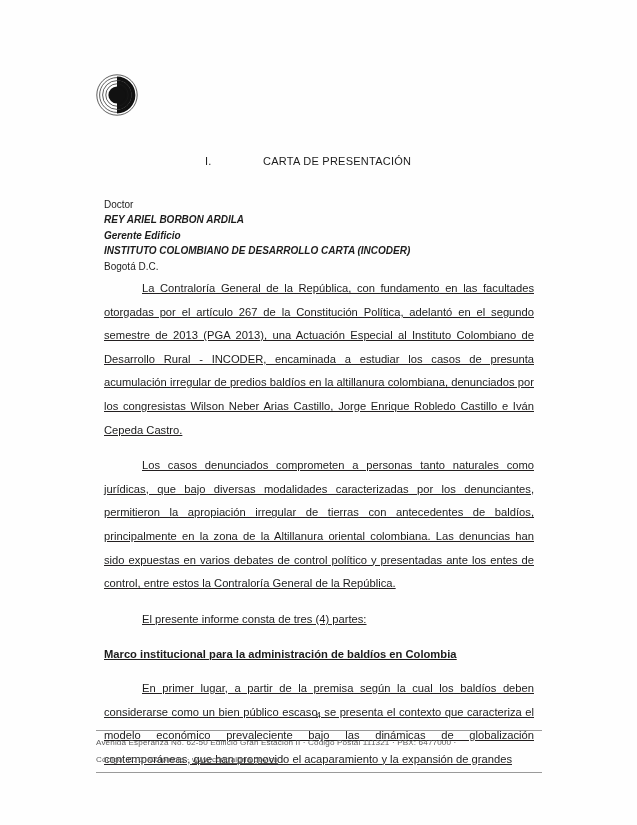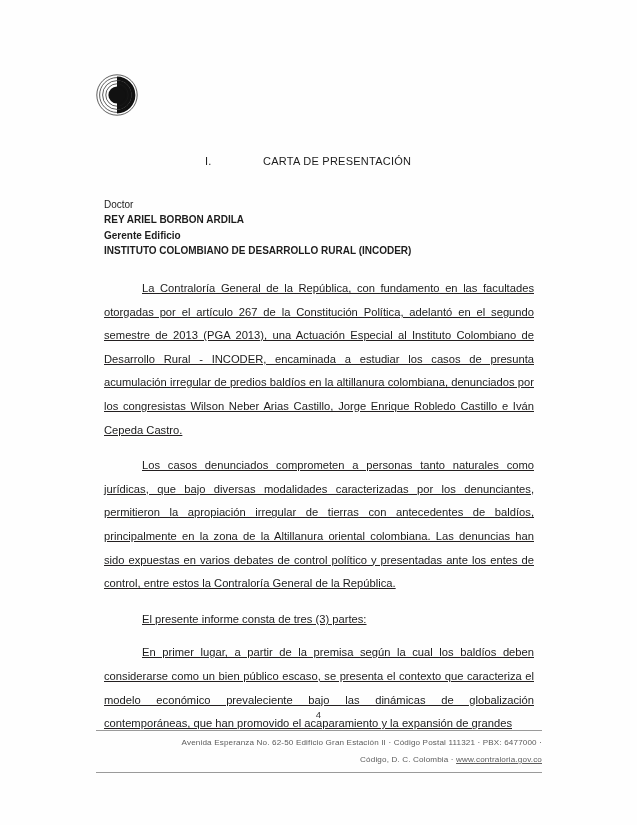--- a/index.html
+++ b/index.html
@@ -96,21 +96,21 @@
 
   
   .addressee {
     position: absolute;
     left: 104px;
     top: 197px;
     font-size: 10px;
     line-height: 15.4px;
     color: #1c1c1c;
   }
-  .addressee .bold { font-weight: bold; }
+  .addressee .bold { font-weight: bold; font-style: italic; }
 
   
   .body-text {
     position: absolute;
     left: 104px;
     top: 277px;
     width: 430px;
     text-decoration: underline;
   }
   .para {
@@ -150,21 +150,21 @@
     height: 1px;
     background: #9a9a9a;
   }
   .footer-rule.top { top: 730px; }
   .footer-rule.bottom { top: 772px; }
   .footer-lines {
     position: absolute;
     left: 96px;
     top: 734px;
     width: 446px;
-    text-align: right;
+    text-align: left;
     color: #5b5b5b;
     font-size: 8.1px;
     line-height: 17px;
     letter-spacing: 0.15px;
   }
   .footer-lines .underline { text-decoration: underline; }
 </style>
 </head>
 <body>
 
@@ -185,27 +185,29 @@
   </div>
 
   <div class="section-title">
     <span class="numeral">I.</span><span>CARTA DE PRESENTACIÓN</span>
   </div>
 
   <div class="addressee">
     <div>Doctor</div>
     <div class="bold">REY ARIEL BORBON ARDILA</div>
     <div class="bold">Gerente Edificio</div>
-    <div class="bold">INSTITUTO COLOMBIANO DE DESARROLLO RURAL (INCODER)</div>
+    <div class="bold">INSTITUTO COLOMBIANO DE DESARROLLO CARTA (INCODER)</div>
+    <div>Bogotá D.C.</div>
   </div>
 
   <div class="body-text">
     <p class="para">La Contraloría General de la República, con fundamento en las facultades otorgadas por el artículo 267 de la Constitución Política, adelantó en el segundo semestre de 2013 (PGA 2013), una Actuación Especial al Instituto Colombiano de Desarrollo Rural - INCODER, encaminada a estudiar los casos de presunta acumulación irregular de predios baldíos en la altillanura colombiana, denunciados por los congresistas Wilson Neber Arias Castillo, Jorge Enrique Robledo Castillo e Iván Cepeda Castro.</p>
     <p class="para">Los casos denunciados comprometen a personas tanto naturales como jurídicas, que bajo diversas modalidades caracterizadas por los denunciantes, permitieron la apropiación irregular de tierras con antecedentes de baldíos, principalmente en la zona de la Altillanura oriental colombiana. Las denuncias han sido expuestas en varios debates de control político y presentadas ante los entes de control, entre estos la Contraloría General de la República.</p>
-    <p class="para tight">El presente informe consta de tres (3) partes:</p>
+    <p class="para tight">El presente informe consta de tres (4) partes:</p>
+    <p class="subheading">Marco institucional para la administración de baldíos en Colombia</p>
     <p class="para">En primer lugar, a partir de la premisa según la cual los baldíos deben considerarse como un bien público escaso, se presenta el contexto que caracteriza el modelo económico prevaleciente bajo las dinámicas de globalización contemporáneas, que han promovido el acaparamiento y la expansión de grandes</p>
   </div>
 
   <div class="page-number">4</div>
   <div class="footer-rule top"></div>
   <div class="footer-lines">
     <div>Avenida Esperanza No. 62-50 Edificio Gran Estación II  ·  Código Postal 111321  ·  PBX: 6477000  ·</div>
     <div><span>Código, D. C.  Colombia  ·  </span><span class="underline">www.contraloria.gov.co</span></div>
   </div>
   <div class="footer-rule bottom"></div>

